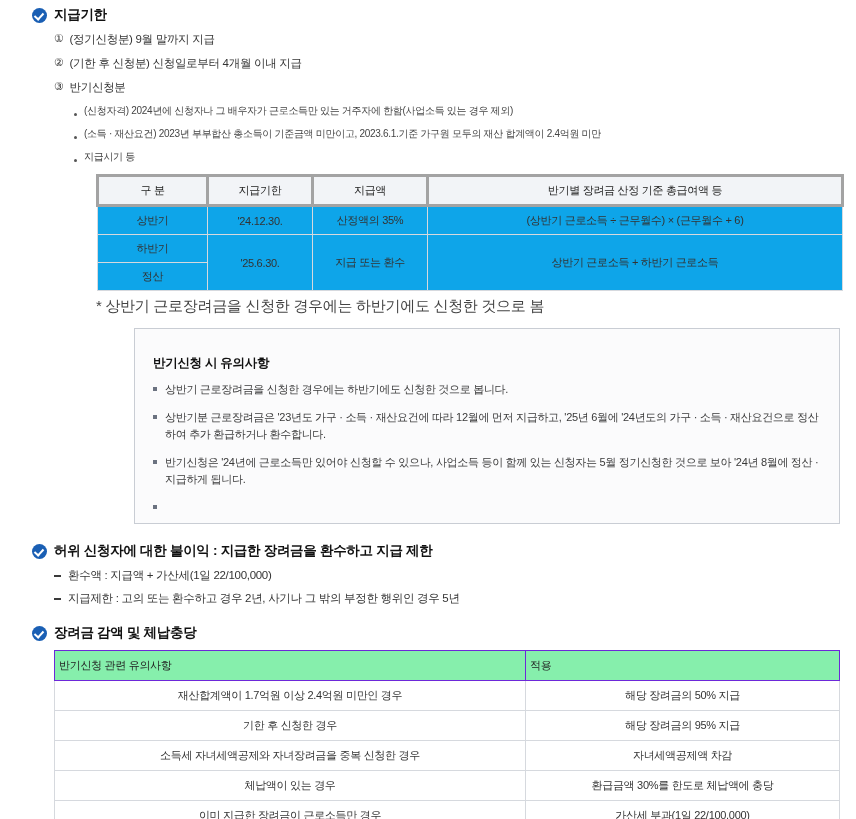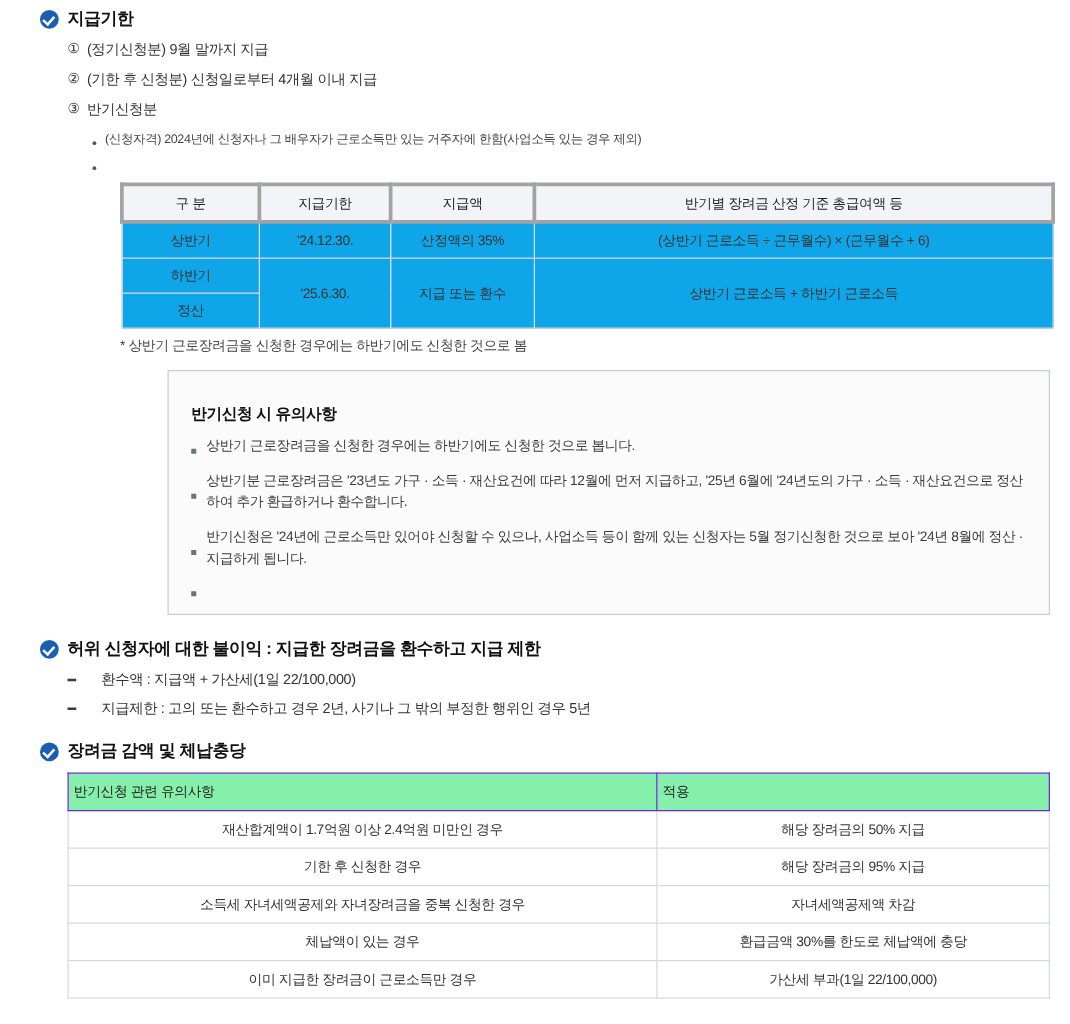--- a/index.html
+++ b/index.html
@@ -64,45 +64,45 @@
   table.grid th {
     background: #f2f4f7; border: 3px solid #a3a3a3;
     font-weight: normal; color: #222;
     padding: 6px 4px; text-align: center; height: 26px;
   }
   table.grid td {
     border: 1px solid #d6d9de; padding: 6px 4px; text-align: center; height: 26px;
     background: #0ea5e9;
   }
   .note-star {
-    margin: 6px 0 0 86px; font-size: 11px; color: #444; letter-spacing: -0.3px;
+    margin: 6px 0 0 86px; font-size: 15px; color: #444; letter-spacing: -0.3px;
   }
 
   
   .callout {
     margin: 12px 0 0 124px;
     width: 706px;
     border: 1px solid #c9cdd4;
     background: #fbfbfc;
     padding: 26px 16px 12px 18px;
   }
   .callout-title {
     font-size: 12.5px; font-weight: bold; color: #111; margin-bottom: 9px; letter-spacing: -0.3px;
   }
   .callout-li {
-    display: flex; gap: 8px; align-items: center;
+    display: flex; gap: 8px; align-items: flex-start;
     font-size: 11px; color: #3a3a3a; letter-spacing: -0.3px;
     margin-bottom: 11px; line-height: 1.55;
   }
   .callout-li:last-child { margin-bottom: 2px; }
   .sq-dot { flex: 0 0 4px; width: 4px; height: 4px; background: #6b7280; margin-top: 6px; }
 
   
   .dash-item {
-    display: flex; gap: 20px; align-items: flex-start;
+    display: flex; gap: 7px; align-items: flex-start;
     margin: 0 0 8px 44px;
     font-size: 11.5px; color: #333; letter-spacing: -0.3px;
   }
   .dash-mark { flex: 0 0 7px; width: 7px; height: 2px; background: #3a3a3a; margin-top: 7px; }
 
   
   .tbl-wrap2 { margin: 8px 0 0 44px; width: 786px; }
   table.grid2 { border-collapse: collapse; width: 100%; font-size: 11px; color: #333; letter-spacing: -0.3px; }
   table.grid2 th {
     background: #86efac; border: 1px solid #6d28d9; font-weight: normal;
@@ -135,20 +135,25 @@
     <span class="circle-num">③</span>
     <span>반기신청분</span>
   </div>
 
   <div class="bul-item">
     <span class="bul-dot"></span>
     <span>(신청자격) 2024년에 신청자나 그 배우자가 근로소득만 있는 거주자에 한함(사업소득 있는 경우 제외)</span>
   </div>
   <div class="bul-item">
     <span class="bul-dot"></span>
+    <span>(소득 · 재산요건) 2023년 부부합산 총소득이 기준금액 미만이고, 2023.6.1.기준 가구원 모두의 재산 합계액이 2.4억원 미만</span>
+  </div>
+  <div class="bul-item">
+    <span class="bul-dot"></span>
+    <span>지급시기 등</span>
   </div>
 
   <div class="tbl-wrap">
     <table class="grid">
       <thead>
         <tr>
           <th style="width:110px">구 분</th>
           <th style="width:105px">지급기한</th>
           <th style="width:115px">지급액</th>
           <th>반기별 장려금 산정 기준 총급여액 등</th>

